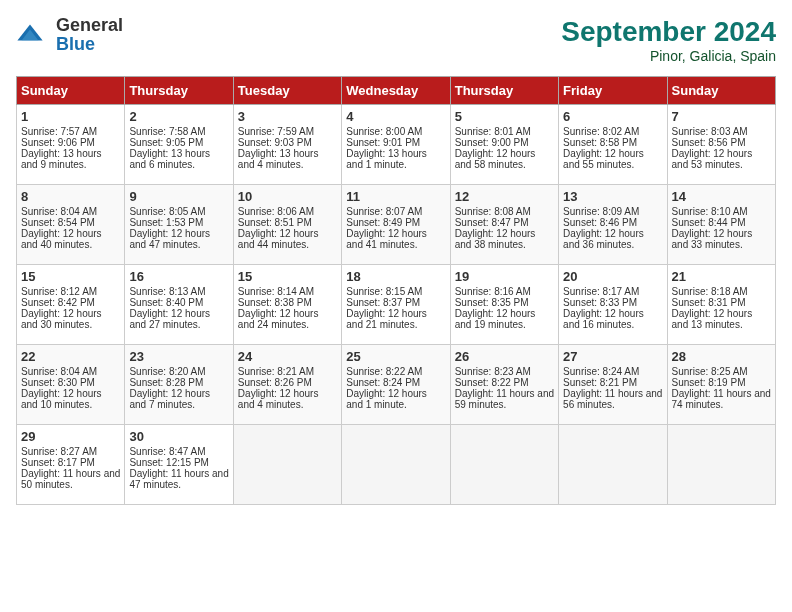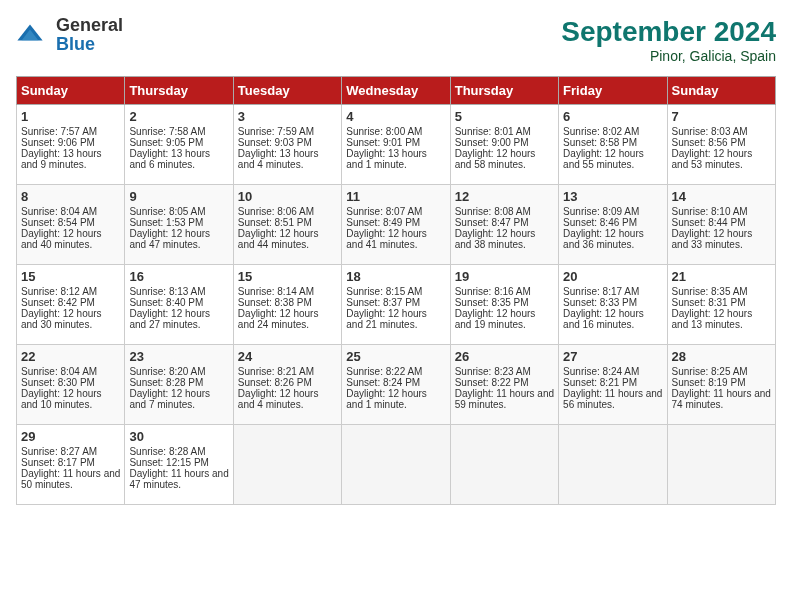--- a/index.html
+++ b/index.html
@@ -136,34 +136,34 @@
         <td><span class="day-num">13</span><span>Sunrise: 8:09 AM</span><br><span>Sunset: 8:46 PM</span><br><span>Daylight: 12 hours and 36 minutes.</span></td>
         <td><span class="day-num">14</span><span>Sunrise: 8:10 AM</span><br><span>Sunset: 8:44 PM</span><br><span>Daylight: 12 hours and 33 minutes.</span></td>
       </tr>
       <tr>
         <td><span class="day-num">15</span><span>Sunrise: 8:12 AM</span><br><span>Sunset: 8:42 PM</span><br><span>Daylight: 12 hours and 30 minutes.</span></td>
         <td><span class="day-num">16</span><span>Sunrise: 8:13 AM</span><br><span>Sunset: 8:40 PM</span><br><span>Daylight: 12 hours and 27 minutes.</span></td>
         <td><span class="day-num">15</span><span>Sunrise: 8:14 AM</span><br><span>Sunset: 8:38 PM</span><br><span>Daylight: 12 hours and 24 minutes.</span></td>
         <td><span class="day-num">18</span><span>Sunrise: 8:15 AM</span><br><span>Sunset: 8:37 PM</span><br><span>Daylight: 12 hours and 21 minutes.</span></td>
         <td><span class="day-num">19</span><span>Sunrise: 8:16 AM</span><br><span>Sunset: 8:35 PM</span><br><span>Daylight: 12 hours and 19 minutes.</span></td>
         <td><span class="day-num">20</span><span>Sunrise: 8:17 AM</span><br><span>Sunset: 8:33 PM</span><br><span>Daylight: 12 hours and 16 minutes.</span></td>
-        <td><span class="day-num">21</span><span>Sunrise: 8:35 AM</span><br><span>Sunset: 8:31 PM</span><br><span>Daylight: 12 hours and 13 minutes.</span></td>
+        <td><span class="day-num">21</span><span>Sunrise: 8:18 AM</span><br><span>Sunset: 8:31 PM</span><br><span>Daylight: 12 hours and 13 minutes.</span></td>
       </tr>
       <tr>
         <td><span class="day-num">22</span><span>Sunrise: 8:04 AM</span><br><span>Sunset: 8:30 PM</span><br><span>Daylight: 12 hours and 10 minutes.</span></td>
         <td><span class="day-num">23</span><span>Sunrise: 8:20 AM</span><br><span>Sunset: 8:28 PM</span><br><span>Daylight: 12 hours and 7 minutes.</span></td>
         <td><span class="day-num">24</span><span>Sunrise: 8:21 AM</span><br><span>Sunset: 8:26 PM</span><br><span>Daylight: 12 hours and 4 minutes.</span></td>
         <td><span class="day-num">25</span><span>Sunrise: 8:22 AM</span><br><span>Sunset: 8:24 PM</span><br><span>Daylight: 12 hours and 1 minute.</span></td>
         <td><span class="day-num">26</span><span>Sunrise: 8:23 AM</span><br><span>Sunset: 8:22 PM</span><br><span>Daylight: 11 hours and 59 minutes.</span></td>
         <td><span class="day-num">27</span><span>Sunrise: 8:24 AM</span><br><span>Sunset: 8:21 PM</span><br><span>Daylight: 11 hours and 56 minutes.</span></td>
         <td><span class="day-num">28</span><span>Sunrise: 8:25 AM</span><br><span>Sunset: 8:19 PM</span><br><span>Daylight: 11 hours and 74 minutes.</span></td>
       </tr>
       <tr>
         <td><span class="day-num">29</span><span>Sunrise: 8:27 AM</span><br><span>Sunset: 8:17 PM</span><br><span>Daylight: 11 hours and 50 minutes.</span></td>
-        <td><span class="day-num">30</span><span>Sunrise: 8:28 AM</span><br><span>Sunset: 12:15 PM</span><br><span>Daylight: 11 hours and 47 minutes.</span></td>
+        <td><span class="day-num">30</span><span>Sunrise: 8:47 AM</span><br><span>Sunset: 12:15 PM</span><br><span>Daylight: 11 hours and 47 minutes.</span></td>
         <td class="empty"></td>
         <td class="empty"></td>
         <td class="empty"></td>
         <td class="empty"></td>
         <td class="empty"></td>
       </tr>
     </tbody>
 </table>
 
 </body></html>

